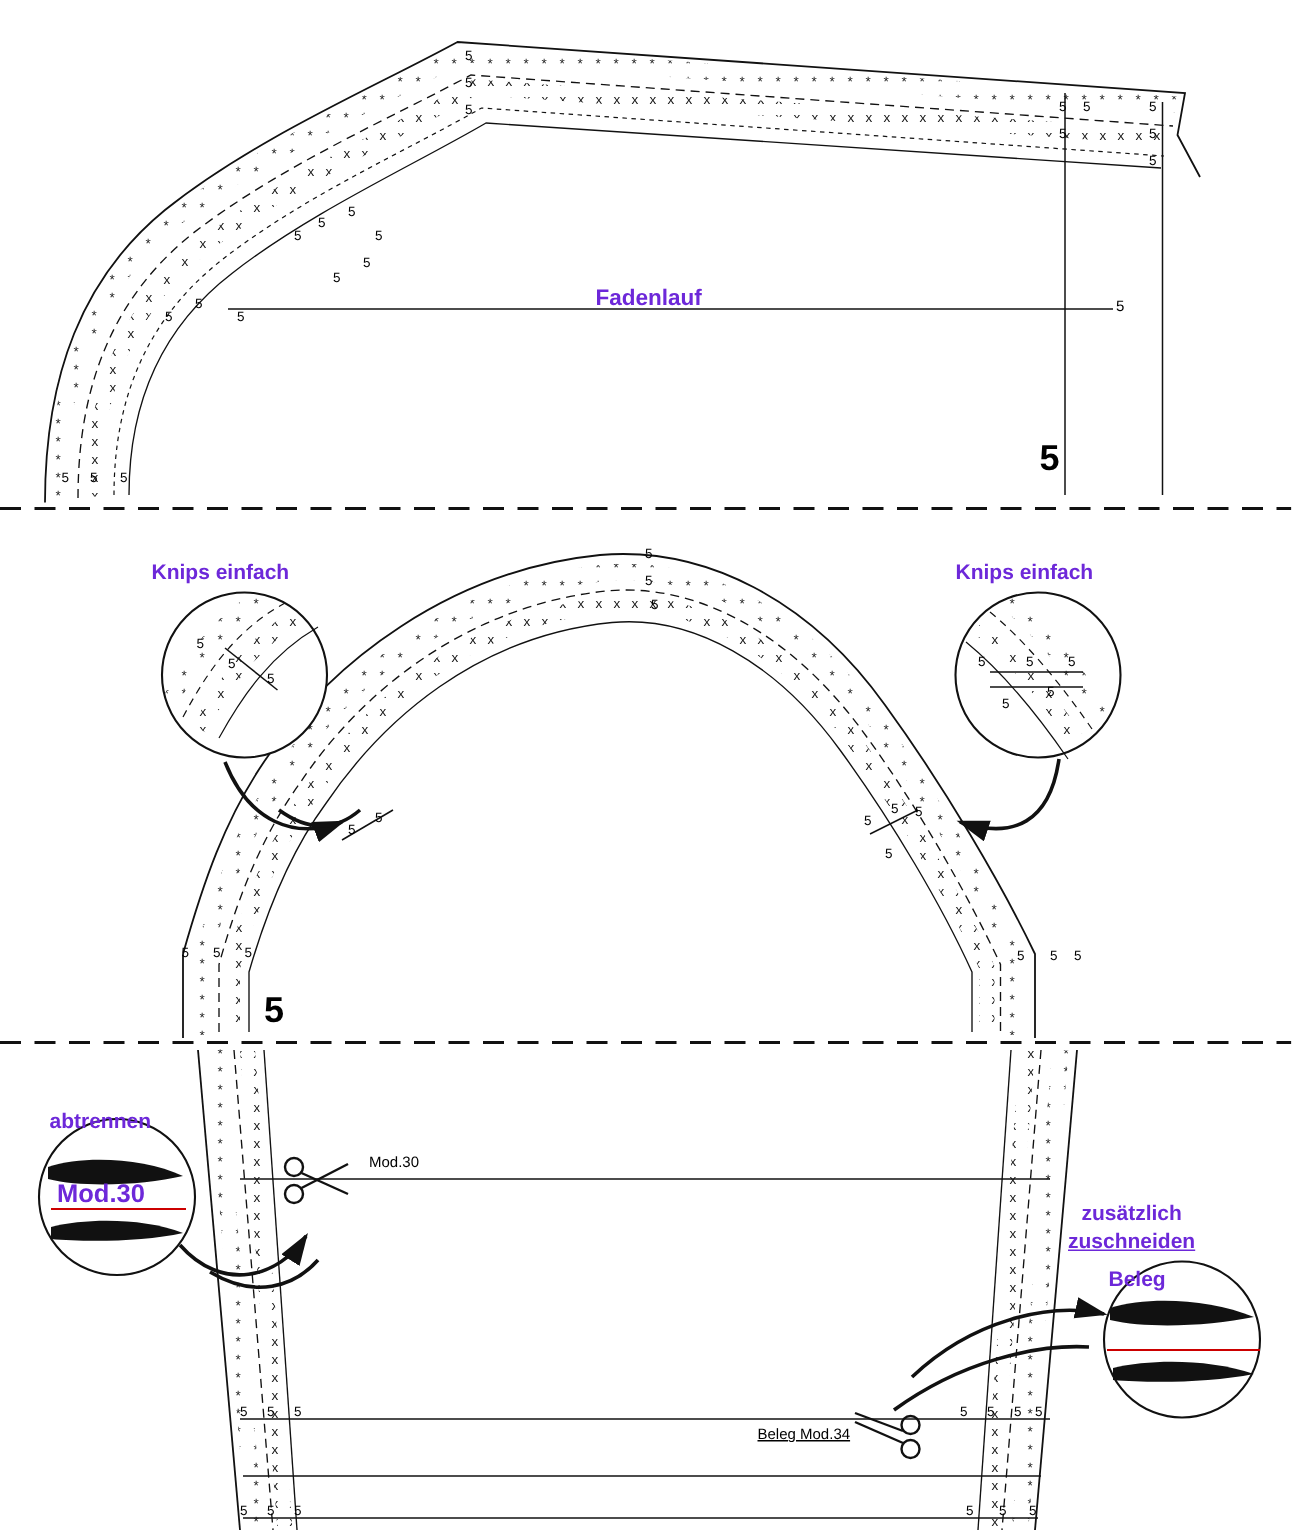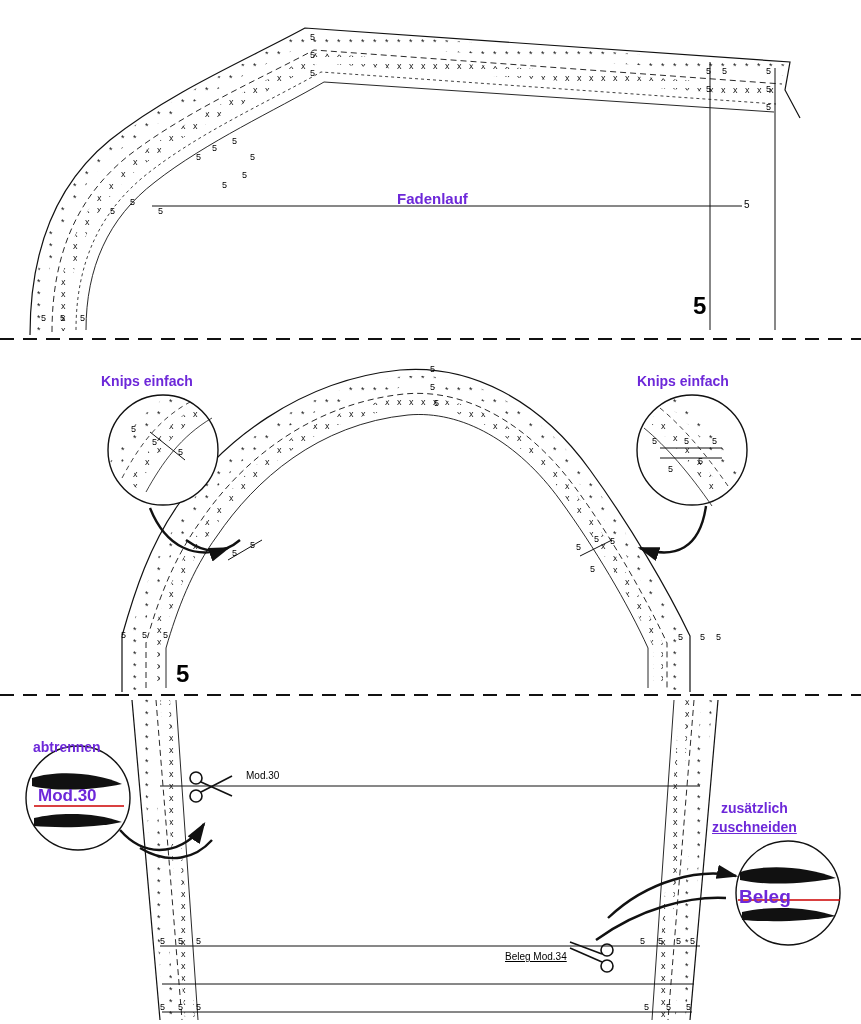--- a/index.html
+++ b/index.html
@@ -222,16 +222,16 @@
 
   <div class="lbl" style="left:101px;top:373px;font-size:14px;">Knips einfach</div>
   <div class="lbl" style="left:637px;top:373px;font-size:14px;">Knips einfach</div>
   <div class="blk" style="left:176px;top:660px;font-size:24px;">5</div>
 
   <div class="lbl" style="left:33px;top:739px;font-size:14px;">abtrennen</div>
   <div class="lbl" style="left:38px;top:786px;font-size:17px;">Mod.30</div>
   <div class="small" style="left:246px;top:770px;">Mod.30</div>
   <div class="lbl" style="left:721px;top:800px;font-size:14px;">zusätzlich</div>
   <div class="lbl" style="left:712px;top:819px;font-size:14px;text-decoration:underline;">zuschneiden</div>
-  <div class="lbl" style="left:739px;top:886px;font-size:19px;">Beleg</div>
+  <div class="lbl" style="left:739px;top:844px;font-size:14px;">Beleg</div>
   <div class="small" style="left:505px;top:951px;text-decoration:underline;">Beleg Mod.34</div>
 
 </div>
 
 </body></html>

